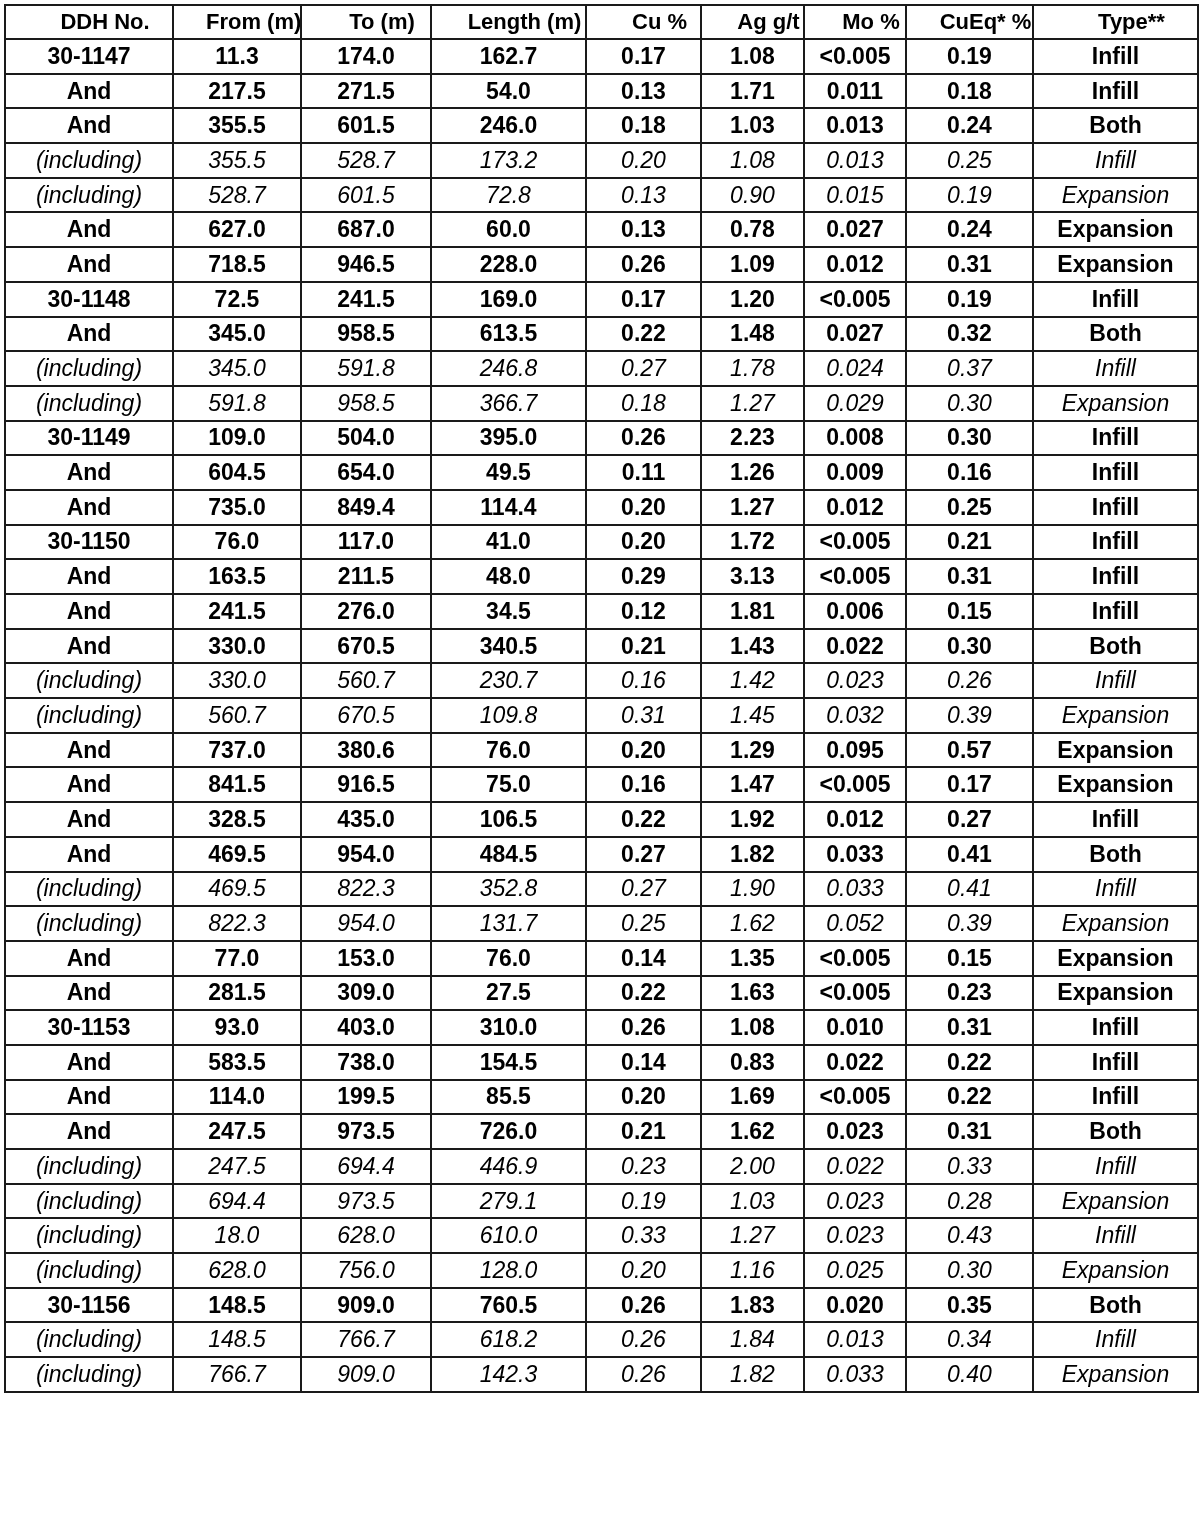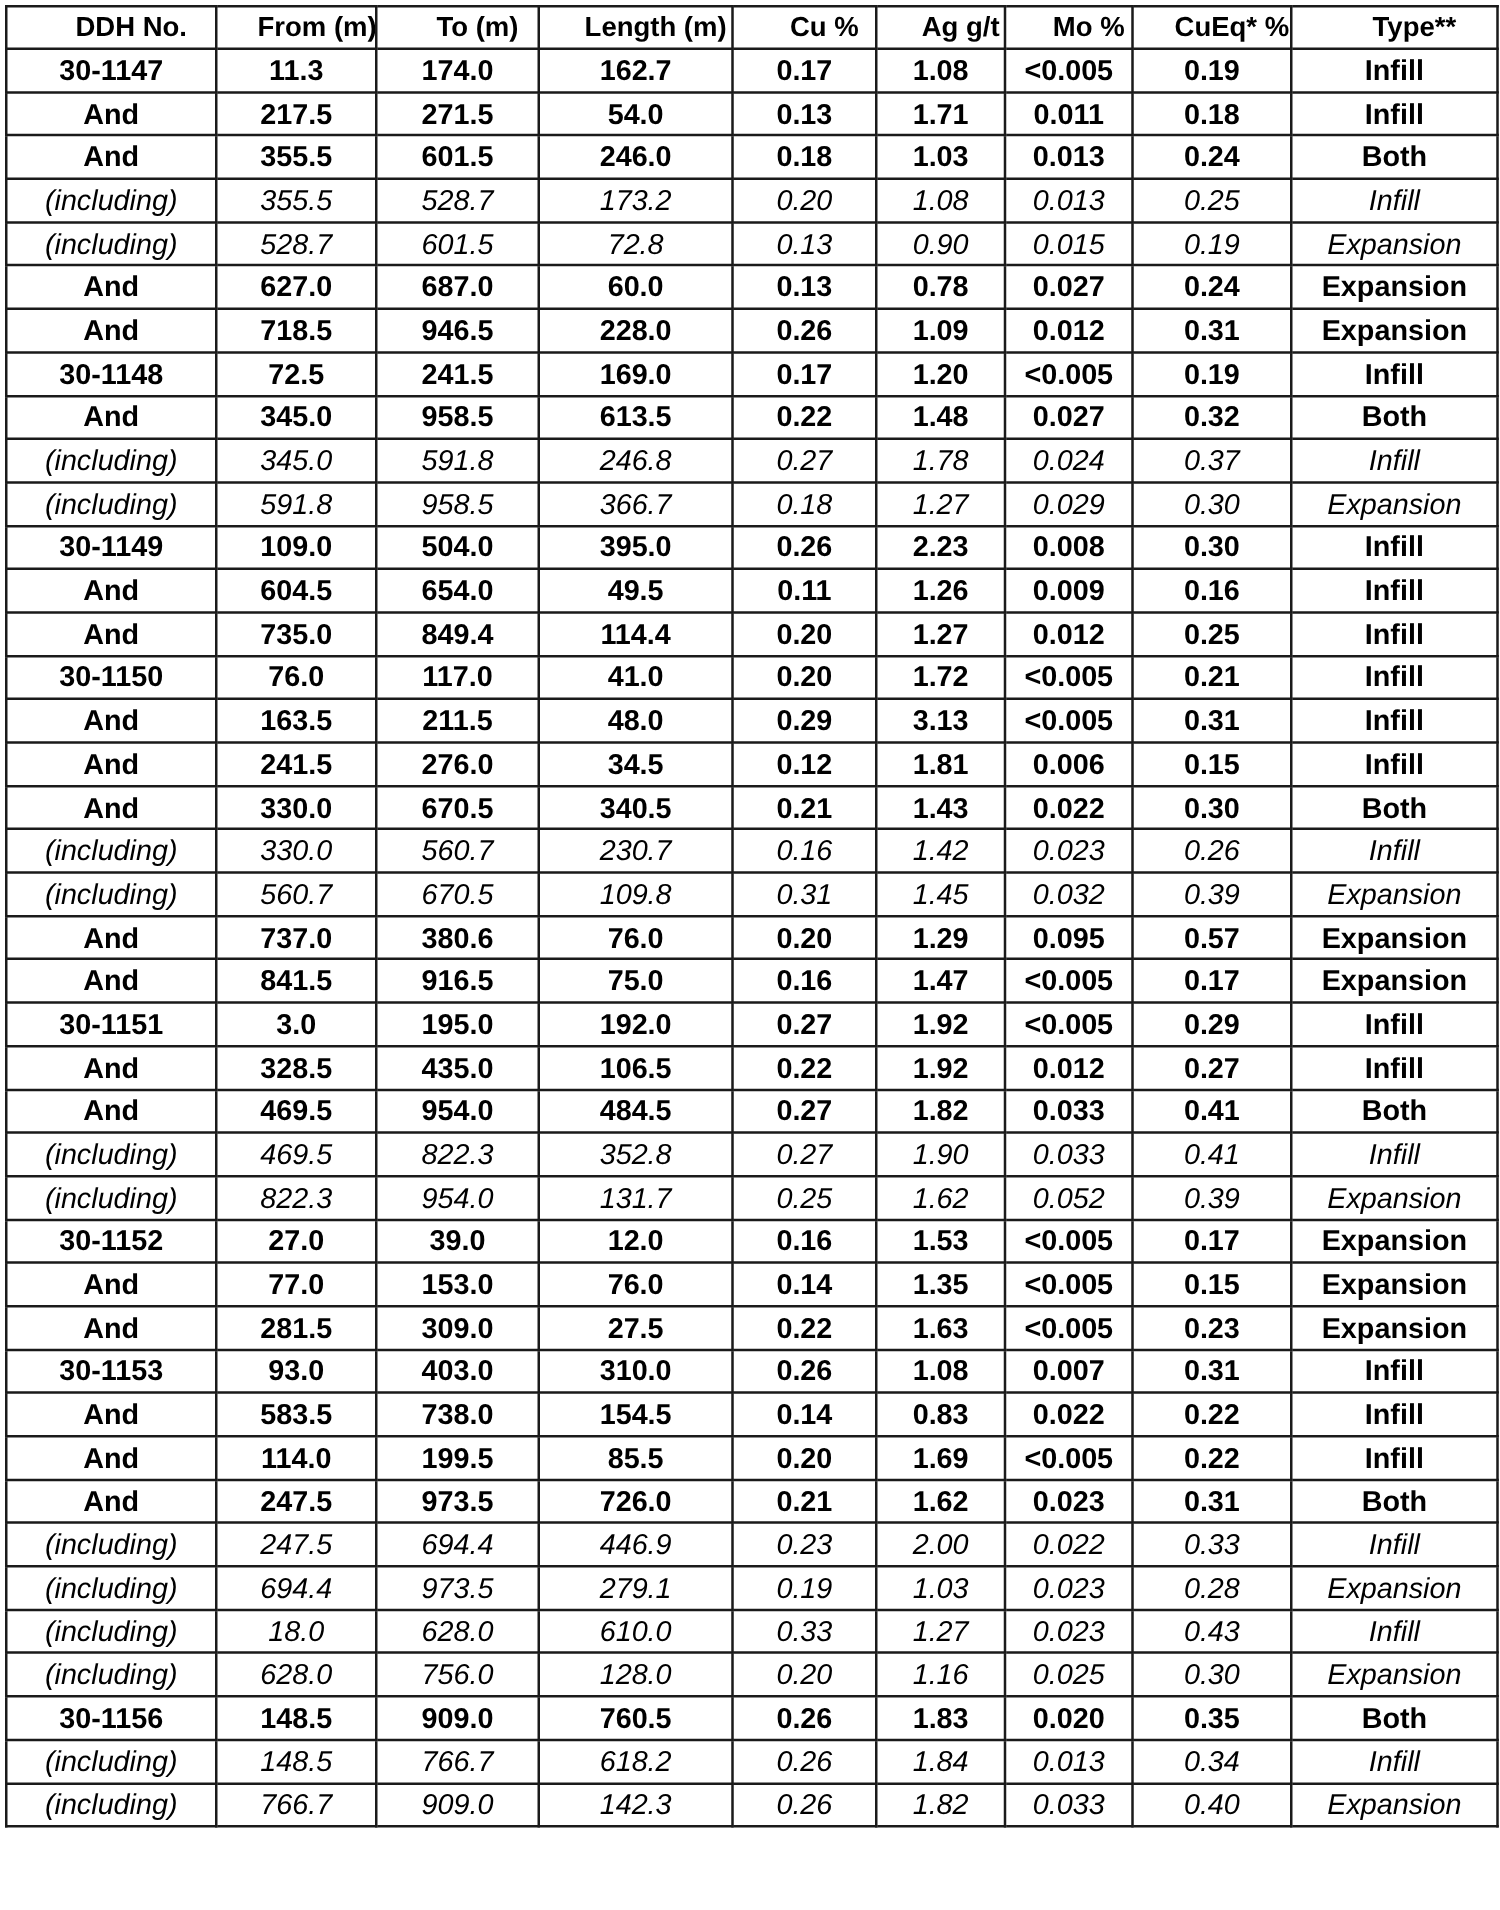--- a/index.html
+++ b/index.html
@@ -327,31 +327,20 @@
           <td>841.5</td>
           <td>916.5</td>
           <td>75.0</td>
           <td>0.16</td>
           <td>1.47</td>
           <td>&lt;0.005</td>
           <td>0.17</td>
           <td>Expansion</td>
         </tr>
         <tr class="bold">
-          <td>30-1151</td>
-          <td>3.0</td>
-          <td>195.0</td>
-          <td>192.0</td>
-          <td>0.27</td>
-          <td>1.92</td>
-          <td>&lt;0.005</td>
-          <td>0.29</td>
-          <td>Infill</td>
-        </tr>
-        <tr class="bold">
           <td>And</td>
           <td>328.5</td>
           <td>435.0</td>
           <td>106.5</td>
           <td>0.22</td>
           <td>1.92</td>
           <td>0.012</td>
           <td>0.27</td>
           <td>Infill</td>
         </tr>
@@ -382,31 +371,20 @@
           <td>822.3</td>
           <td>954.0</td>
           <td>131.7</td>
           <td>0.25</td>
           <td>1.62</td>
           <td>0.052</td>
           <td>0.39</td>
           <td>Expansion</td>
         </tr>
         <tr class="bold">
-          <td>30-1152</td>
-          <td>27.0</td>
-          <td>39.0</td>
-          <td>12.0</td>
-          <td>0.16</td>
-          <td>1.53</td>
-          <td>&lt;0.005</td>
-          <td>0.17</td>
-          <td>Expansion</td>
-        </tr>
-        <tr class="bold">
           <td>And</td>
           <td>77.0</td>
           <td>153.0</td>
           <td>76.0</td>
           <td>0.14</td>
           <td>1.35</td>
           <td>&lt;0.005</td>
           <td>0.15</td>
           <td>Expansion</td>
         </tr>
@@ -421,21 +399,21 @@
           <td>0.23</td>
           <td>Expansion</td>
         </tr>
         <tr class="bold">
           <td>30-1153</td>
           <td>93.0</td>
           <td>403.0</td>
           <td>310.0</td>
           <td>0.26</td>
           <td>1.08</td>
-          <td>0.007</td>
+          <td>0.010</td>
           <td>0.31</td>
           <td>Infill</td>
         </tr>
         <tr class="bold">
           <td>And</td>
           <td>583.5</td>
           <td>738.0</td>
           <td>154.5</td>
           <td>0.14</td>
           <td>0.83</td>

